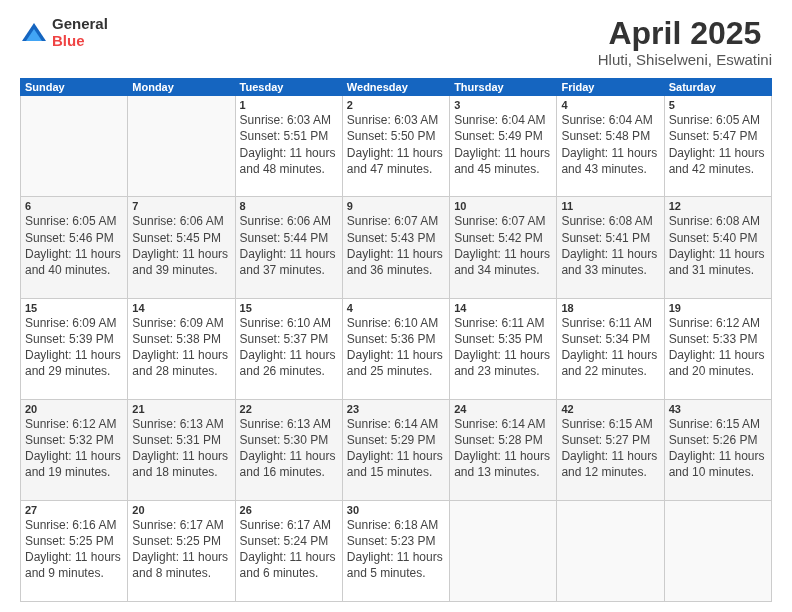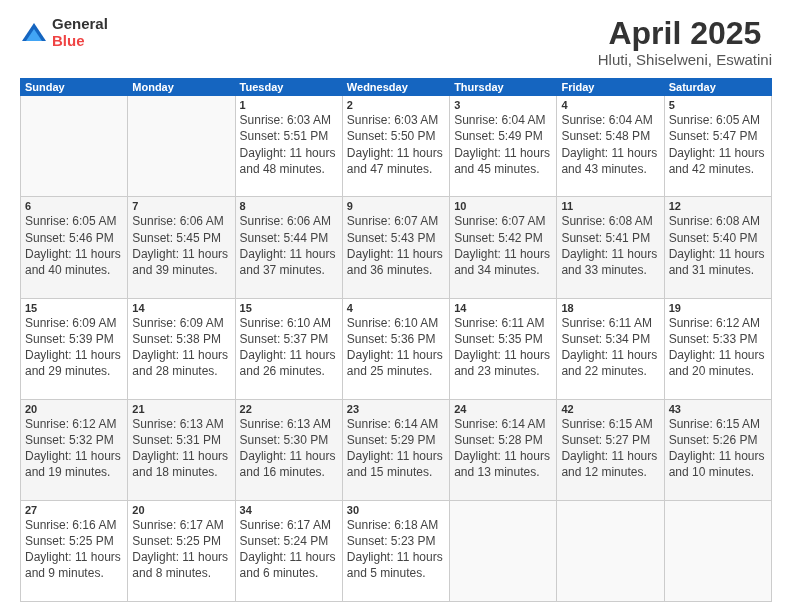--- a/index.html
+++ b/index.html
@@ -253,21 +253,21 @@
         <tr>
           <td>
             <span class="day-num">27</span>
             <div class="day-data">Sunrise: 6:16 AM<br>Sunset: 5:25 PM<br>Daylight: 11 hours and 9 minutes.</div>
           </td>
           <td>
             <span class="day-num">20</span>
             <div class="day-data">Sunrise: 6:17 AM<br>Sunset: 5:25 PM<br>Daylight: 11 hours and 8 minutes.</div>
           </td>
           <td>
-            <span class="day-num">34</span>
+            <span class="day-num">26</span>
             <div class="day-data">Sunrise: 6:17 AM<br>Sunset: 5:24 PM<br>Daylight: 11 hours and 6 minutes.</div>
           </td>
           <td>
             <span class="day-num">30</span>
             <div class="day-data">Sunrise: 6:18 AM<br>Sunset: 5:23 PM<br>Daylight: 11 hours and 5 minutes.</div>
           </td>
           <td class="empty"></td>
           <td class="empty"></td>
           <td class="empty"></td>
         </tr>

